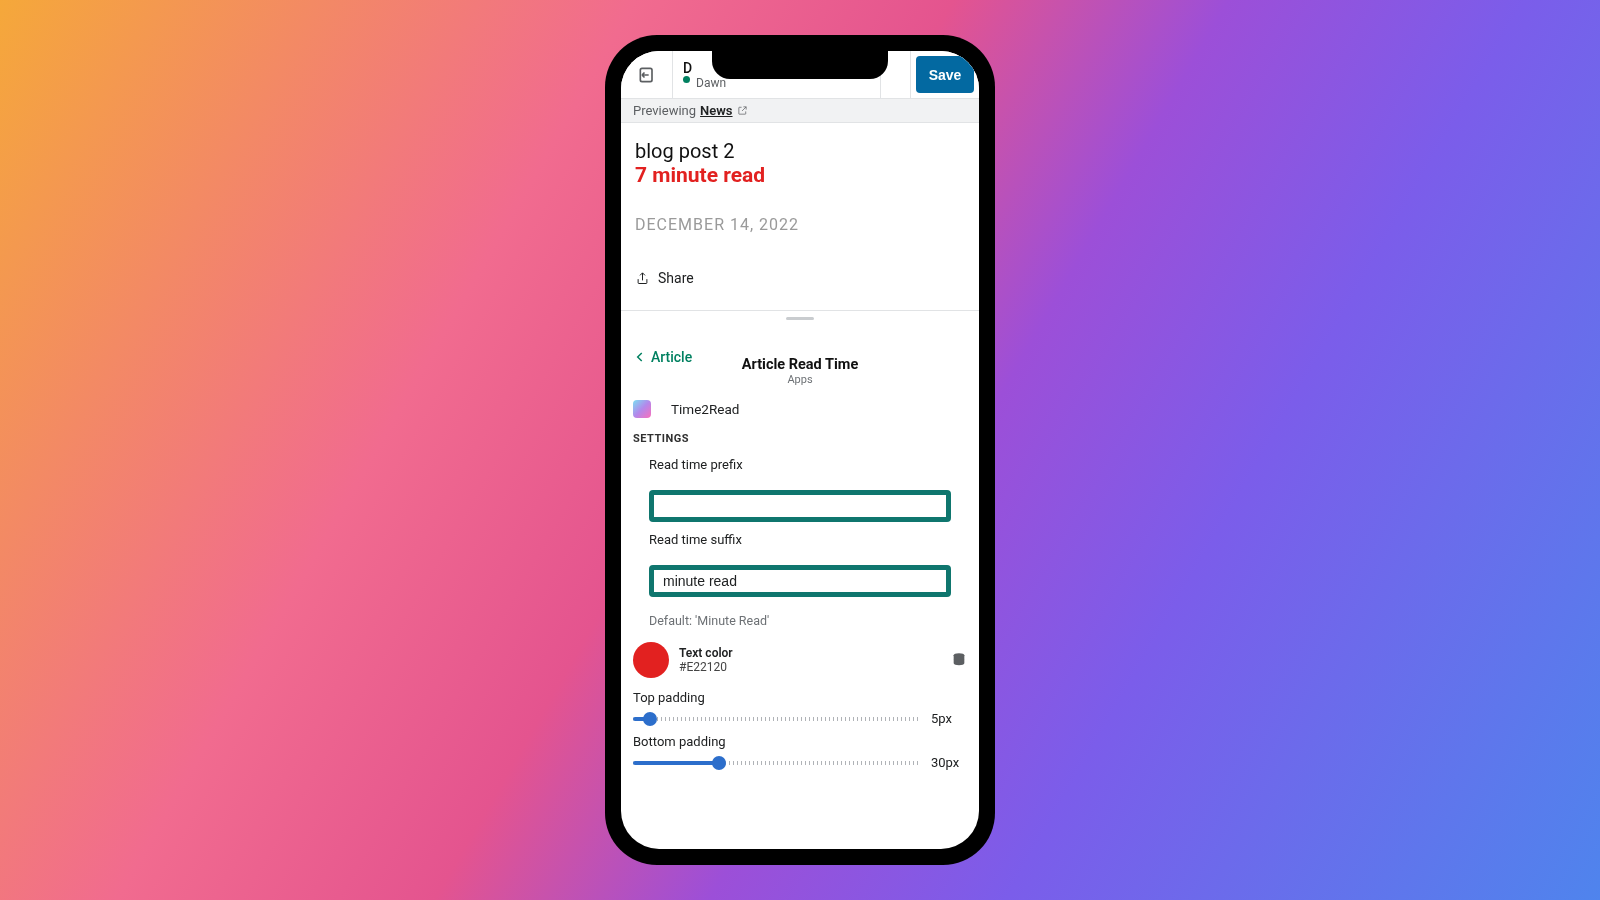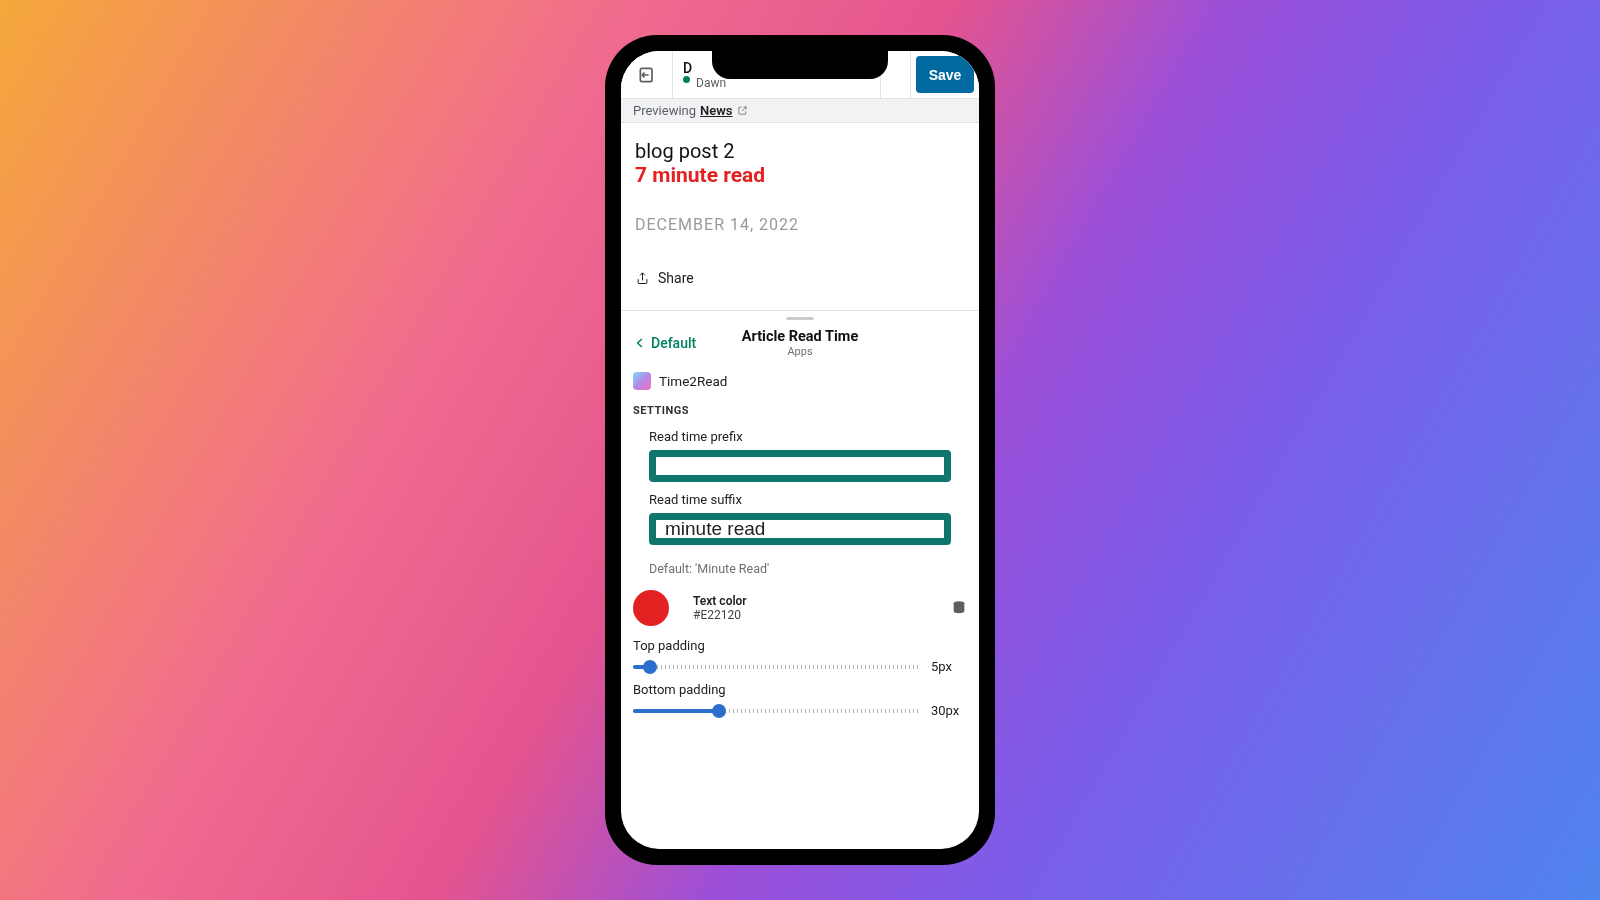--- a/index.html
+++ b/index.html
@@ -73,38 +73,38 @@
   .panel-handle { width: 28px; height: 3px; background: #c9cccf; border-radius: 3px; margin: 6px auto 0; }
   .panel-header {
     display: flex; align-items: center; padding: 8px 12px 6px; position: relative;
   }
   .back-link {
     display: flex; align-items: center; gap: 4px; color: #008060; font-size: 14px; font-weight: 500;
     position: absolute; left: 12px;
   }
   .chev-left { width: 14px; height: 14px; stroke: #008060; fill: none; stroke-width: 2.5; }
   .panel-title-wrap { margin: 0 auto; text-align: center; }
-  .panel-title { font-size: 14.5px; font-weight: 700; color: #111; }
+  .panel-title { font-size: 14.5px; font-weight: 700; color: #111; margin-top: 28px; }
   .panel-sub { font-size: 11px; color: #6d7175; }
 
-  .app-row { display: flex; align-items: center; gap: 8px; padding: 8px 12px; font-size: 13.5px; color: #202223; }
+  .app-row { display: flex; align-items: center; gap: 20px; padding: 8px 12px; font-size: 13.5px; color: #202223; }
   .app-icon { width: 18px; height: 18px; border-radius: 4px; background: linear-gradient(135deg,#7bdff2,#b388eb,#f96fbb); }
 
   .settings-heading { font-size: 11px; font-weight: 700; letter-spacing: 0.5px; color: #303030; padding: 6px 12px; }
 
   .field { padding: 6px 28px 4px; }
   .field-label { font-size: 13px; color: #202223; margin-bottom: 6px; }
   .text-input {
-    width: 100%; height: 32px; border: 7px solid #0f766e; border-radius: 4px;
-    padding: 0 9px; font-size: 19px; color: #202223; background: #fff;
+    width: 100%; height: 32px; border: 5px solid #0f766e; border-radius: 4px;
+    padding: 0 9px; font-size: 14px; color: #202223; background: #fff; margin-top: 12px;
   }
   .helper { font-size: 12.5px; color: #6d7175; margin-top: 16px; }
 
   .color-row {
-    display: flex; align-items: center; padding: 10px 12px 6px; gap: 24px;
+    display: flex; align-items: center; padding: 10px 12px 6px; gap: 10px;
   }
   .swatch { width: 36px; height: 36px; border-radius: 50%; background: #e22120; flex-shrink: 0;}
   .color-meta { flex: 1; font-size: 12px; }
   .color-meta .lbl { font-weight: 600; color: #202223; }
   .color-meta .hex { color: #444; }
   .db-icon { width: 16px; height: 16px; fill: #5c5f62; }
 
   .slider-row { padding: 6px 12px 2px; }
   .slider-wrap { display: flex; align-items: center; gap: 10px; margin-top: 6px;}
   .track {
@@ -167,21 +167,21 @@
         </div>
       </div>
 
       <div class="panel">
         <div class="panel-handle"></div>
         <div class="panel-header">
           <div class="back-link">
             <svg class="chev-left" viewBox="0 0 24 24">
                 <path d="M15 5l-7 7 7 7"></path>
               </svg>
-            <span>Default</span>
+            <span>Article</span>
           </div>
           <div class="panel-title-wrap">
             <div class="panel-title">Article Read Time</div>
             <div class="panel-sub">Apps</div>
           </div>
         </div>
 
         <div class="app-row">
           <div class="app-icon"></div>
           <span>Time2Read</span>

